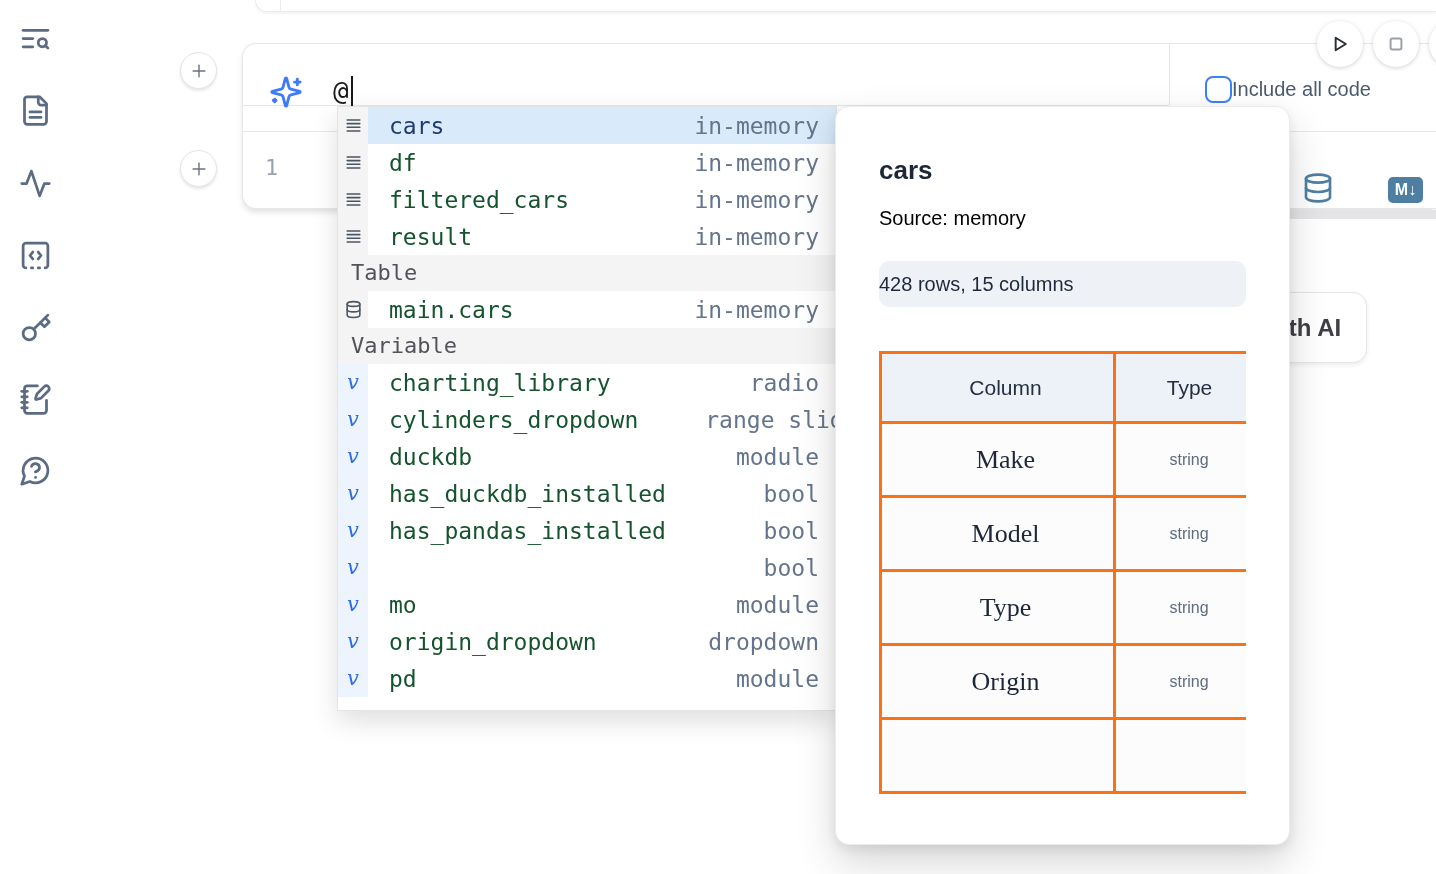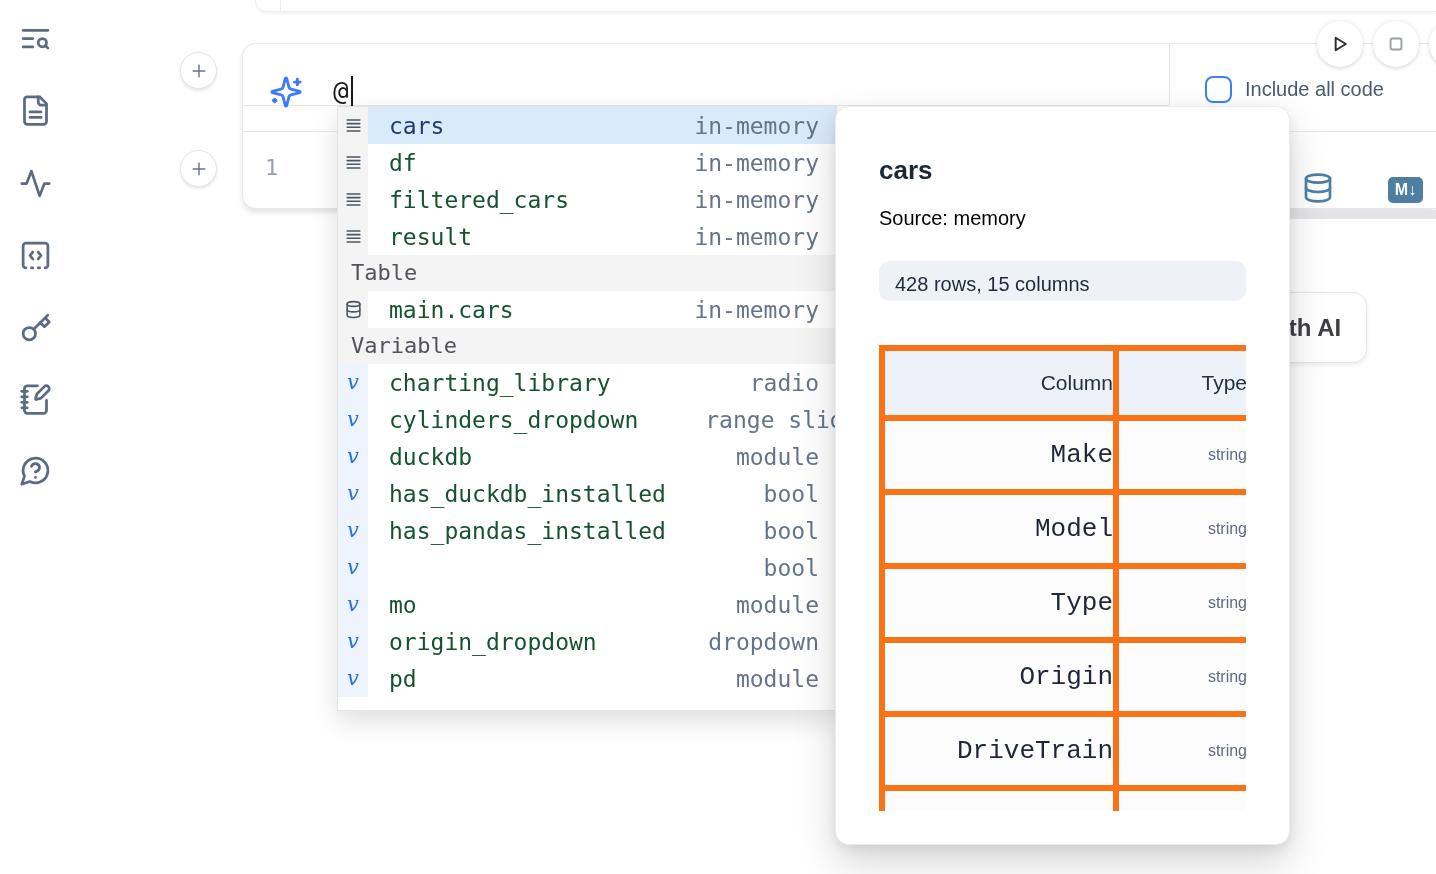--- a/index.html
+++ b/index.html
@@ -49,21 +49,21 @@
 
   .sparkle { position:absolute; left:26px; top:31px; width:34px; height:34px; color:#3e7bfa; }
   .sparkle svg { width:34px; height:34px; }
 
   .prompt-text {
     position:absolute; left:90px; top:30px; font-size:26px; color:#18181b;
     font-family:"DejaVu Sans Mono", monospace; display:flex; align-items:center; height:34px;
   }
   .caret { display:inline-block; width:2px; height:30px; background:#17191c; margin-left:2px; }
 
-  .include-code { position:absolute; left:962px; top:32px; display:flex; align-items:center; gap:13px; }
+  .include-code { position:absolute; left:962px; top:32px; display:flex; align-items:center; }
   .checkbox { width:27px; height:27px; border:2px solid #3b82f6; border-radius:8px; background:#fff; }
   .include-label { font-size:20px; color:#4b5a6d; }
 
   .code-row { position:absolute; left:0; right:0; top:89px; bottom:0; }
   .line-number { position:absolute; left:22px; top:22px; font-size:22px; color:#9aa1ad; font-family:"DejaVu Sans Mono", monospace; }
   .lang-db-icon { position:absolute; right:102px; top:38px; width:32px; height:34px; color:#4e7fa3; }
   .lang-db-icon svg { width:32px; height:34px; }
   .md-badge {
     position:absolute; right:13px; top:44px; width:35px; height:26px; border-radius:5px;
     background:#4e7fa3; color:#fff; font-size:16px; font-weight:bold;
@@ -122,31 +122,31 @@
   
   .preview {
     position:absolute; left:835px; top:106px; width:455px; height:739px;
     background:#fff; border:1px solid #ececf0; border-radius:14px;
     box-shadow:0 18px 40px rgba(0,0,0,.16), 0 4px 12px rgba(0,0,0,.08);
     z-index:6; padding:42px 43px; overflow:hidden;
   }
   .pv-title { font-size:26px; font-weight:bold; color:#1c2636; margin-top:6px; }
   .pv-source { font-size:20px; color:#000000; margin-top:21px; }
   .pv-shape {
-    margin-top:31px; height:40px; line-height:46px; background:#eef2f7; border-radius:10px;
-    padding-left:16px; font-size:20px; color:#1e293b;
+    margin-top:31px; height:46px; line-height:46px; background:#eef2f7; border-radius:10px;
+    font-size:20px; color:#1e293b;
   }
   .pv-table-wrap { margin-top:44px; height:466px; overflow:hidden; }
   table.pv { width:368px; border-collapse:collapse; table-layout:fixed; }
-  table.pv th, table.pv td { border:6px solid #f97316; text-align:right; vertical-align:middle; }
+  table.pv th, table.pv td { border:3px solid #f97316; text-align:center; vertical-align:middle; }
   table.pv th {
     height:70px; background:#edf1f8; font-weight:400; font-size:21px; color:#243041; padding-left:16px;
   }
   table.pv td { height:74px; background:#fcfcfd; }
-  td.cname { font-family:Liberation Mono, monospace; font-size:26px; color:#1e2637; padding-left:16px; }
+  td.cname { font-family:Liberation Serif, serif; font-size:26px; color:#1e2637; padding-left:16px; }
   td.ctype { font-size:16px; color:#5f6b7e; padding-left:15px; }
   .colw1 { width:234px; } .colw2 { width:134px; }
 </style>
 </head>
 <body>
 
 <div class="sidebar-icon" style="top:21px">
   <svg viewBox="0 0 24 24" fill="none" stroke="currentColor" stroke-width="2" stroke-linecap="round" stroke-linejoin="round">
       <path d="M21 6H3"></path>
       <path d="M10 12H3"></path>
@@ -456,23 +456,19 @@
         </tr>
         <tr>
           <td class="cname">Type</td>
           <td class="ctype">string</td>
         </tr>
         <tr>
           <td class="cname">Origin</td>
           <td class="ctype">string</td>
         </tr>
         <tr>
-          <td class="cname">DriveTrain</td>
-          <td class="ctype">string</td>
-        </tr>
-        <tr>
           <td class="cname"></td>
           <td class="ctype"></td>
         </tr>
       </tbody>
     </table>
   </div>
 </div>
 
 </body></html>

